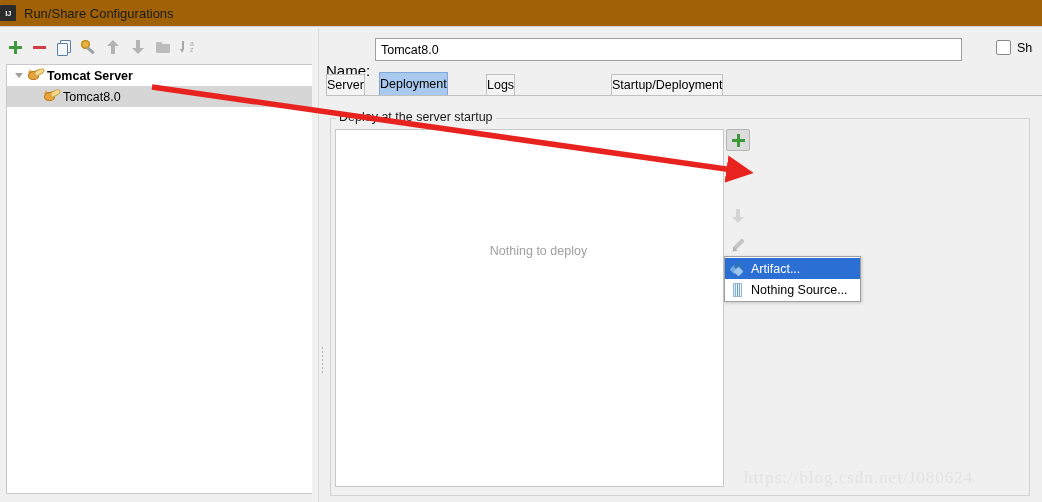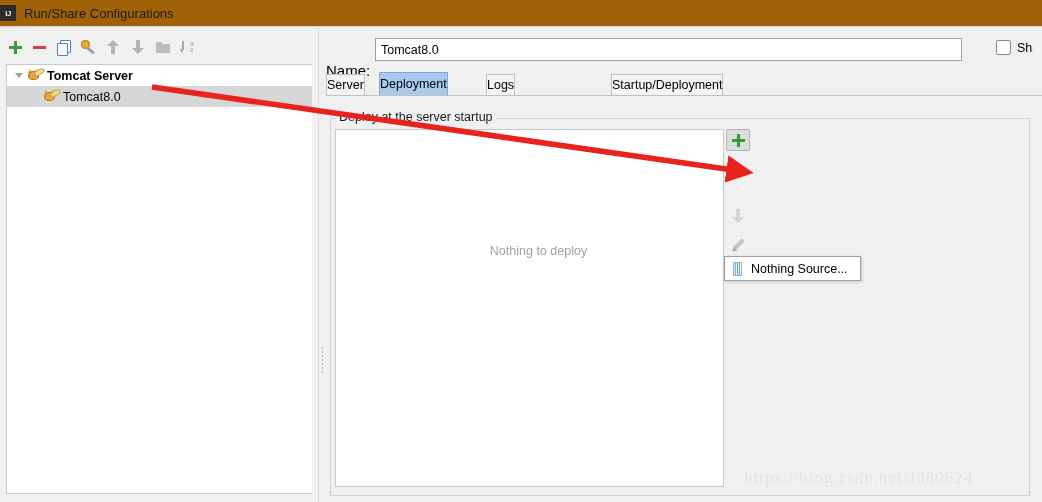--- a/index.html
+++ b/index.html
@@ -702,20 +702,28 @@
         </div>
         <div class="vbtn" style="top:104px">
           <span class="icon-pencil">
             <span class="body"></span>
               <span class="tip"></span>
           </span>
         </div>
       </div>
 
       <div class="popup">
+        <div class="menu-item highlight">
+          <span class="menu-icon icon-artifact">
+            <span class="d1"></span>
+              <span class="d2"></span>
+              <span class="d3"></span>
+          </span>
+          <span>Artifact...</span>
+        </div>
         <div class="menu-item">
           <span class="menu-icon icon-extsrc">
             <span class="col"></span>
           </span>
           <span>Nothing Source...</span>
         </div>
       </div>
 
     </div>
   </div>

